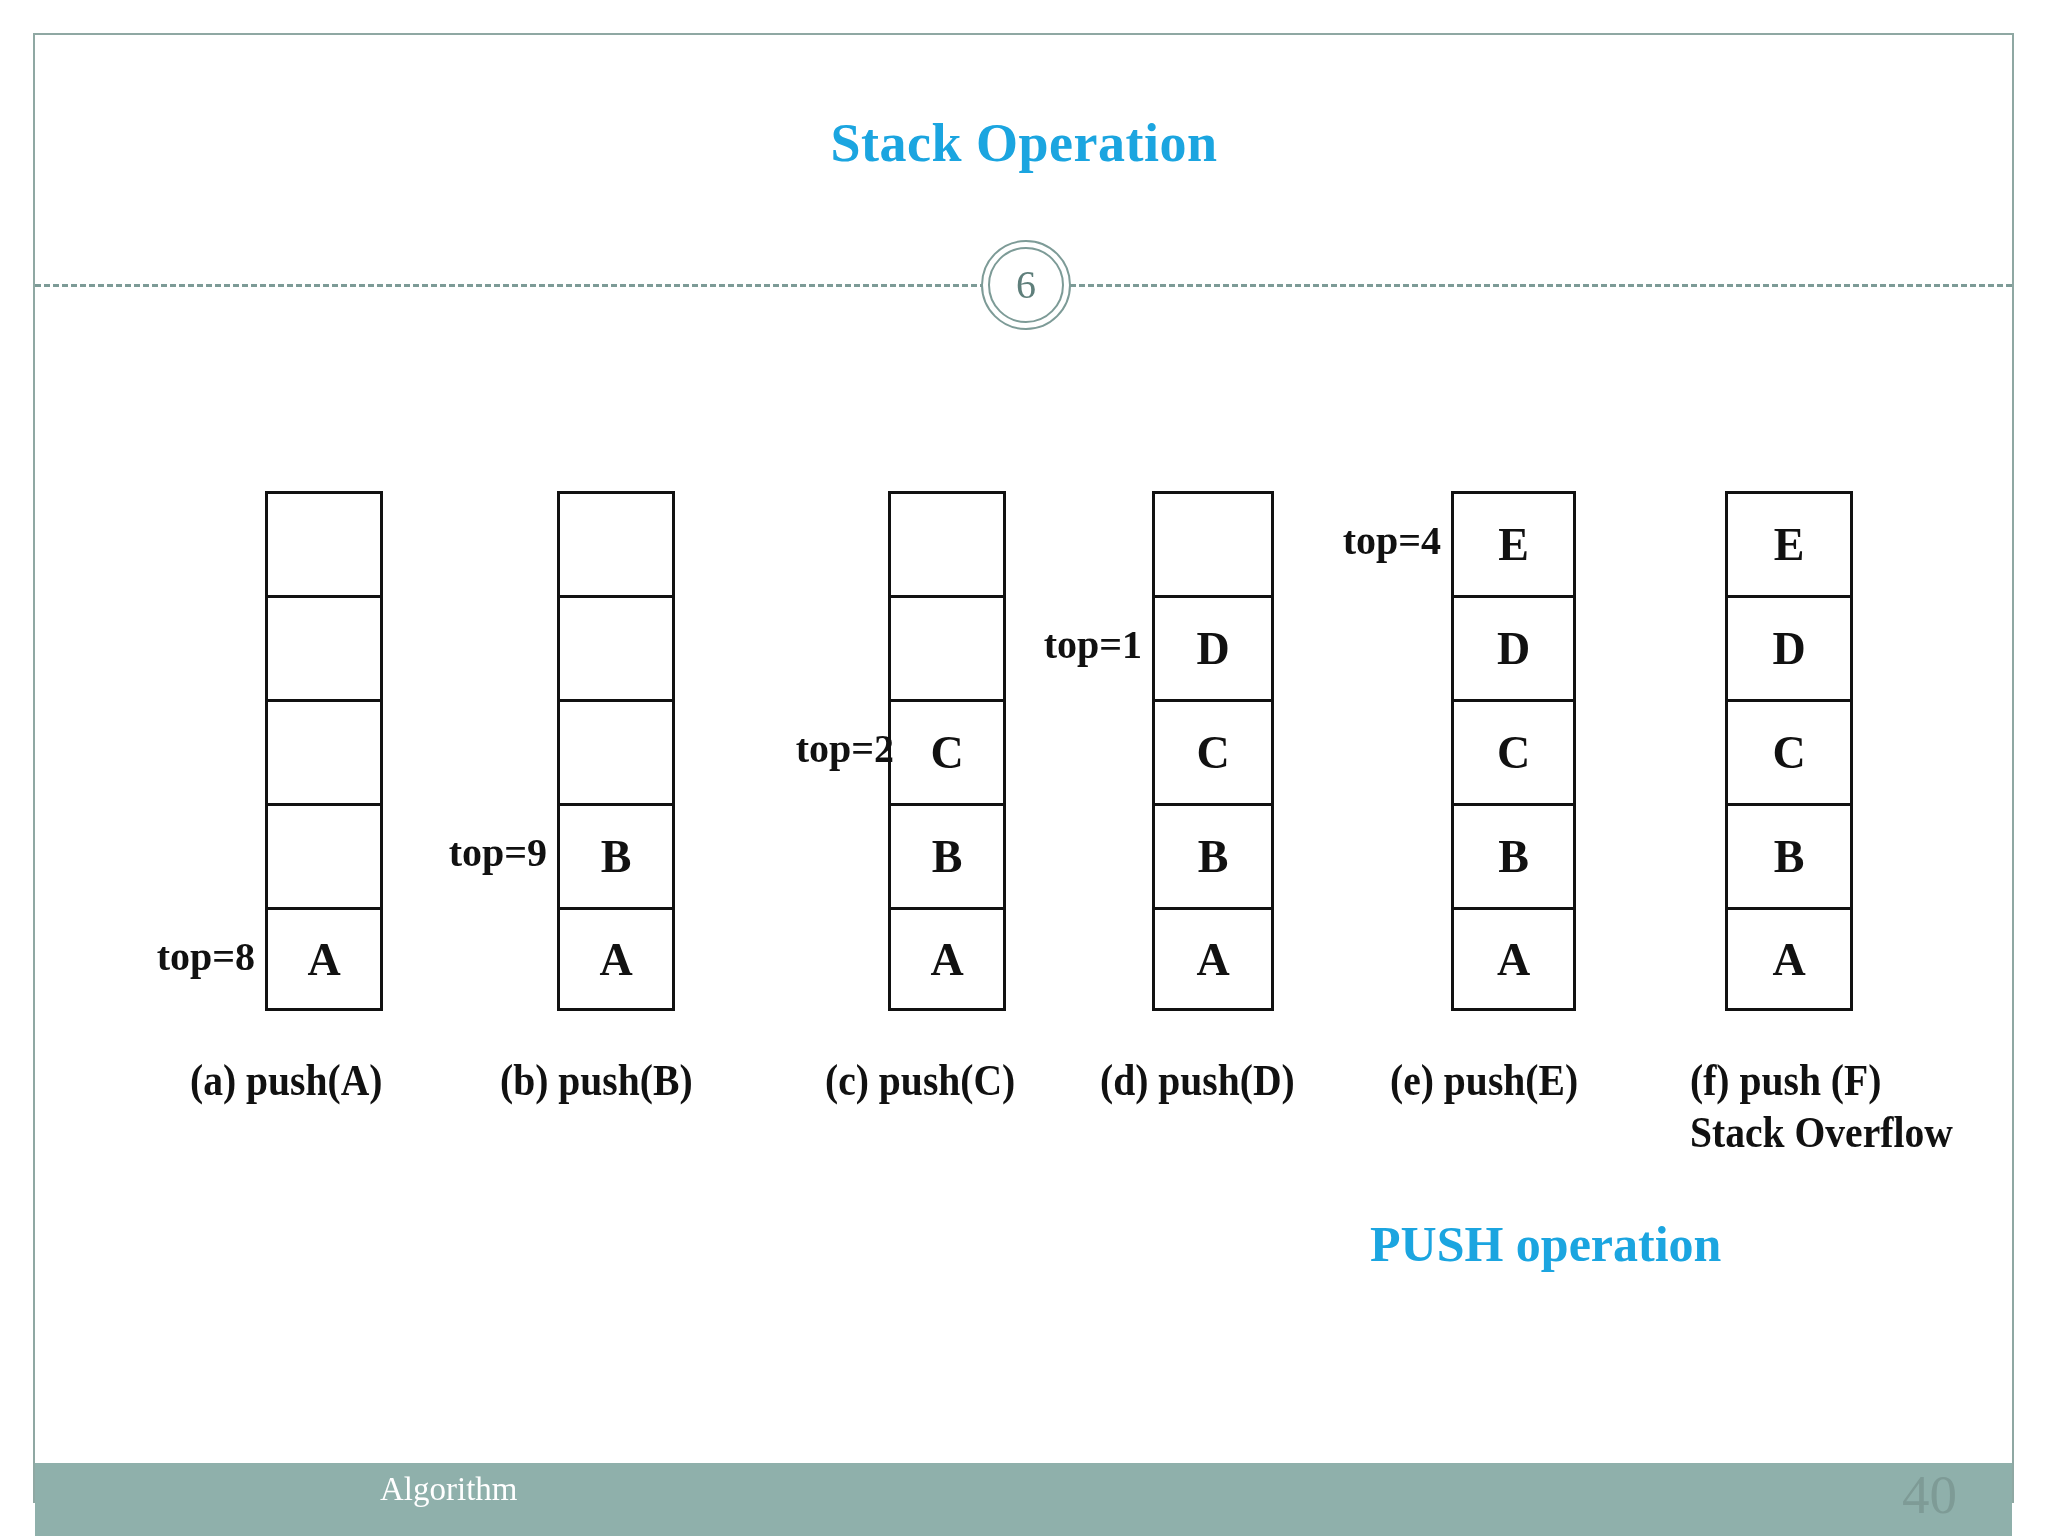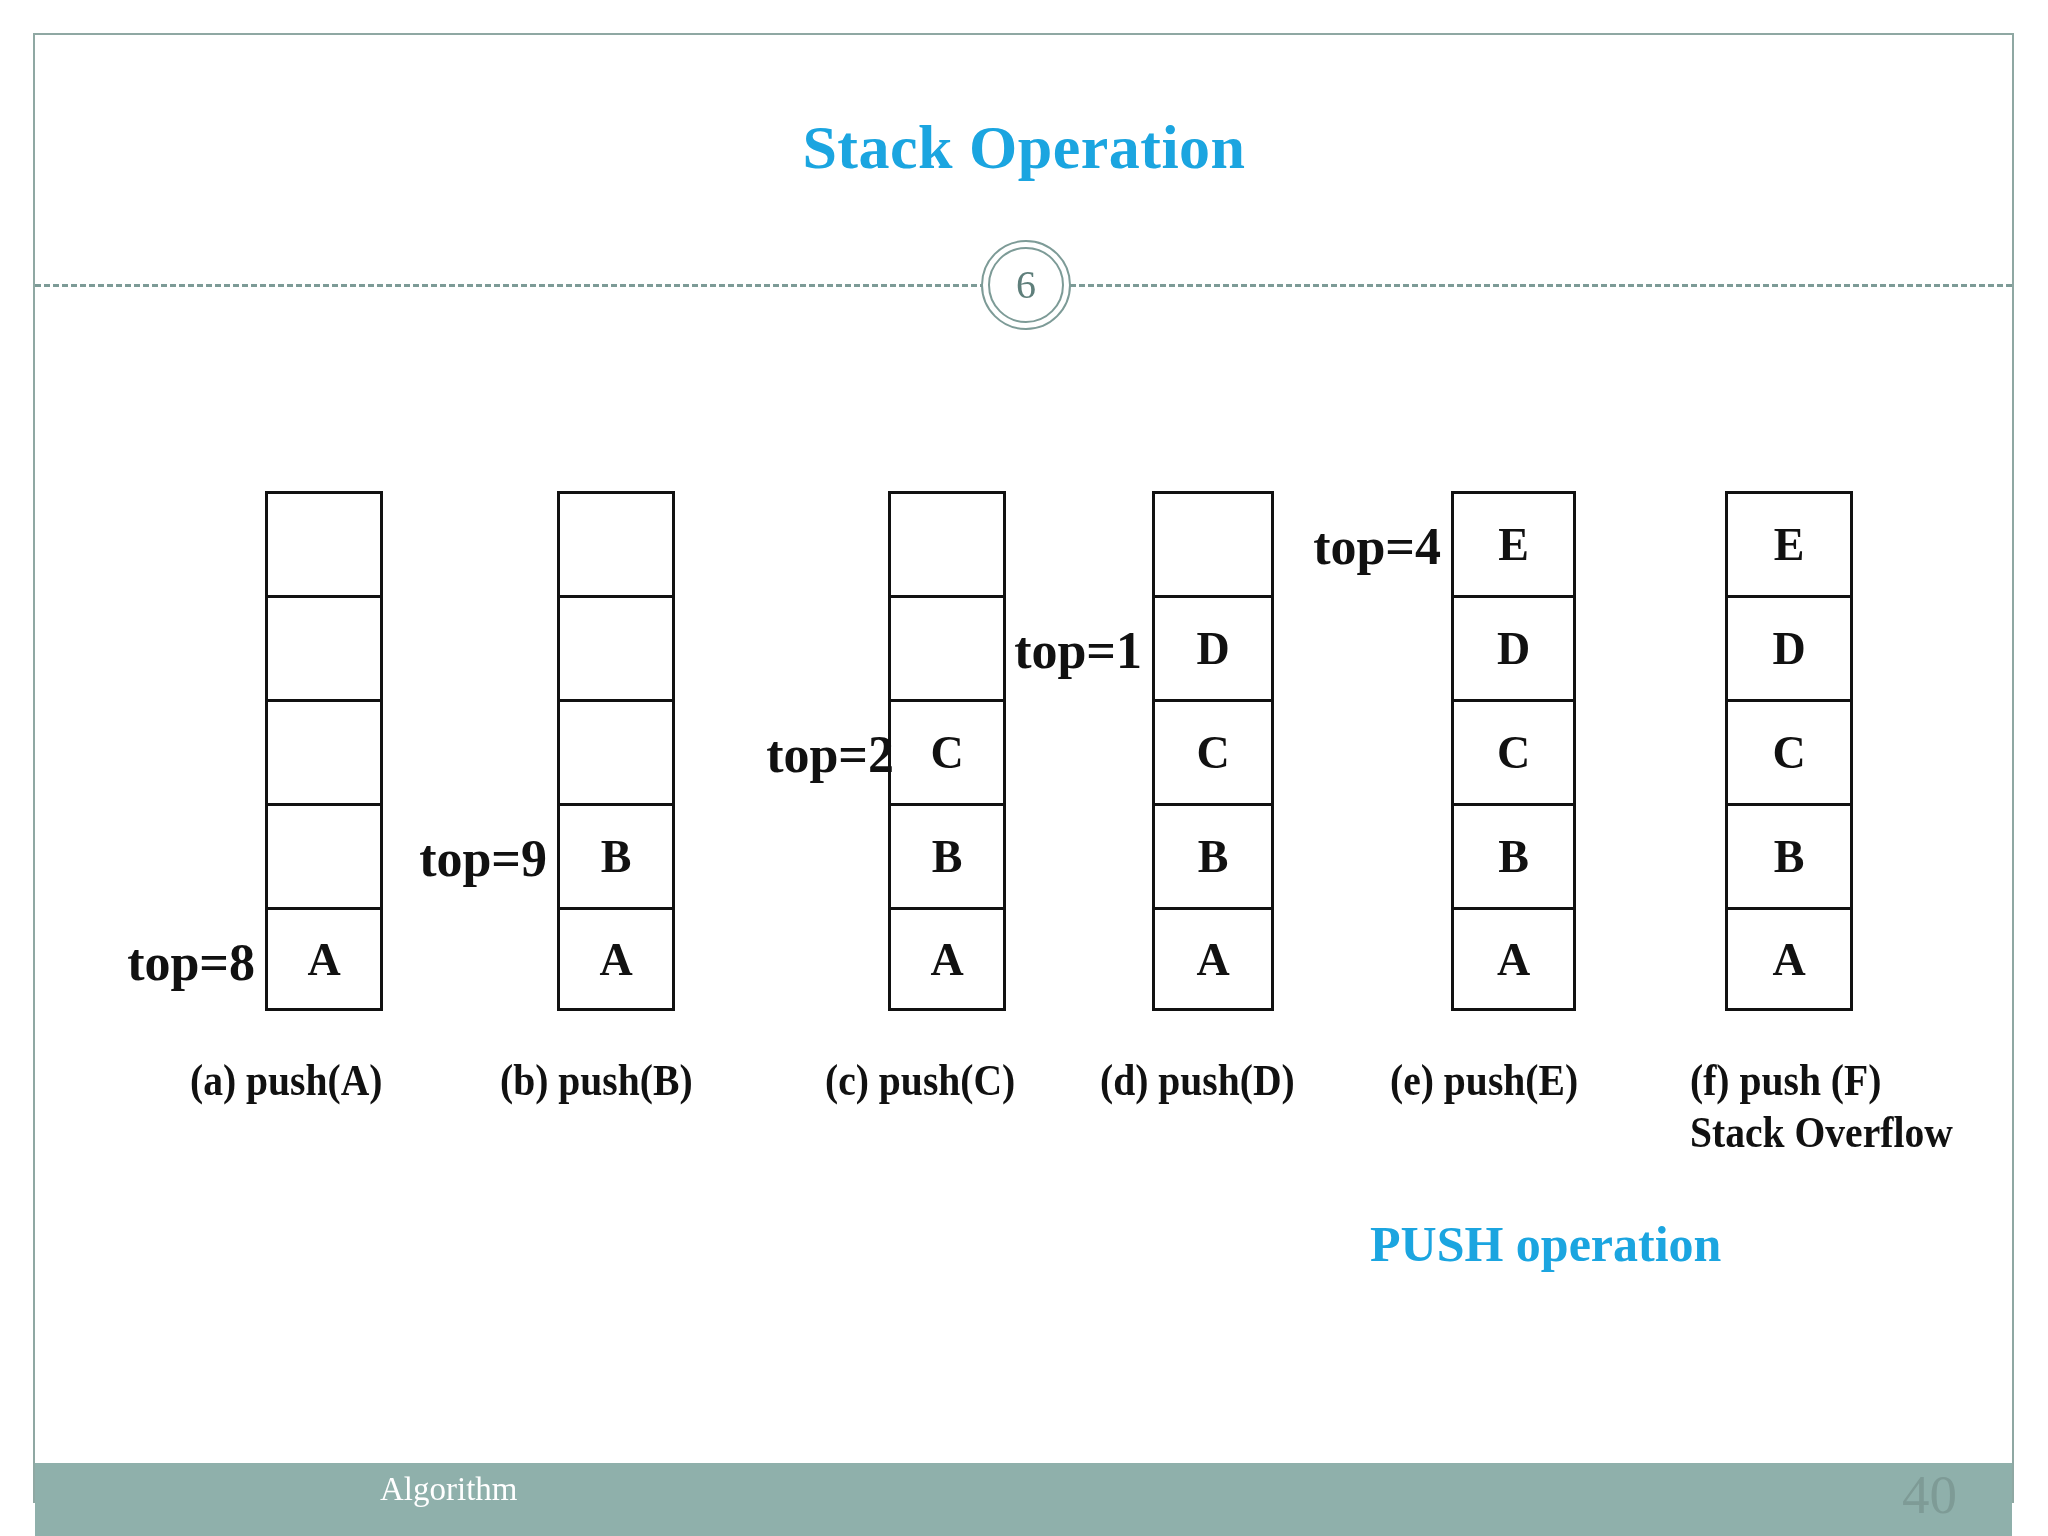--- a/index.html
+++ b/index.html
@@ -34,21 +34,21 @@
     pointer-events: none;
   }
 
   
   #title {
     position: absolute;
     left: 0;
     top: 115px;
     width: 2048px;
     text-align: center;
-    font-size: 62px;
+    font-size: 54px;
     font-weight: bold;
     color: #1ba5e0;
     letter-spacing: 0.5px;
     line-height: 1.05;
     white-space: nowrap;
   }
 
   
   #divider {
     position: absolute;
@@ -115,21 +115,21 @@
     color: #111111;
   }
   .stack-cell.last {
     border-bottom: 3px solid #111111;
   }
 
   .top-label {
     position: absolute;
     font-family: "Liberation Serif", "DejaVu Serif", serif;
     font-weight: bold;
-    font-size: 52px;
+    font-size: 40px;
     color: #111111;
     white-space: nowrap;
   }
 
   .caption {
     position: absolute;
     font-family: "Liberation Serif", "DejaVu Serif", serif;
     font-weight: bold;
     font-size: 45px;
     color: #111111;

